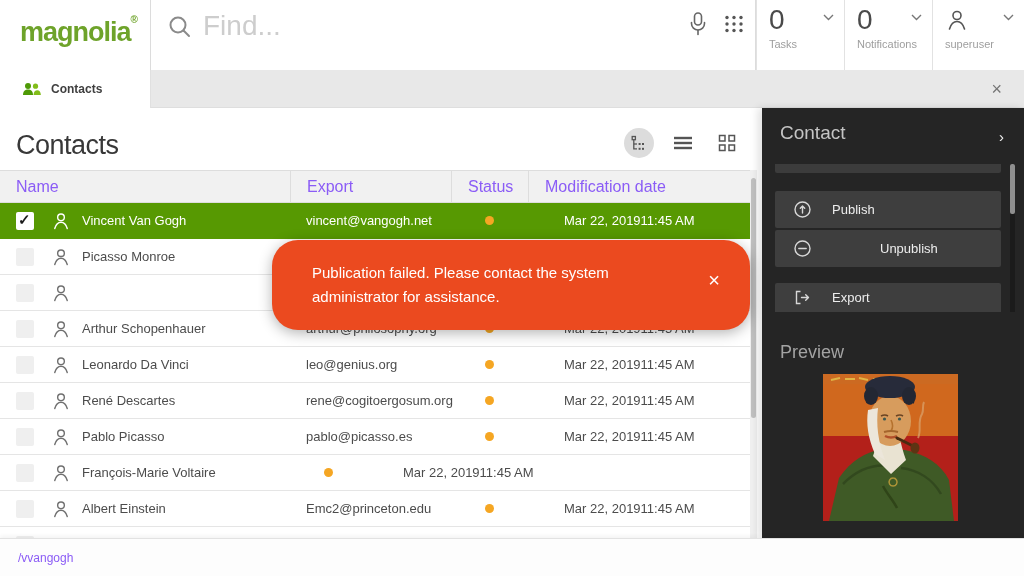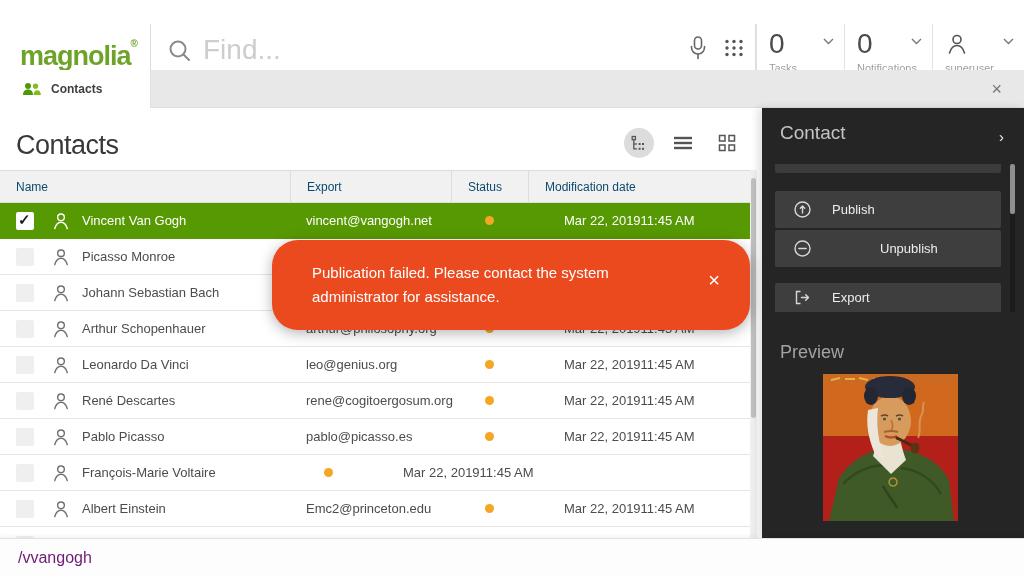--- a/index.html
+++ b/index.html
@@ -1,21 +1,21 @@
 <!DOCTYPE html>
 <html><head>
 <meta charset="utf-8">
 <style>
   * { margin:0; padding:0; box-sizing:border-box; }
   html,body { width:1024px; height:576px; overflow:hidden; }
   body { font-family:"Liberation Sans", sans-serif; background:#fff; }
   .app { position:relative; width:1024px; height:576px; background:#fff; overflow:hidden; }
 
   
-  .header { position:absolute; top:0; left:0; width:1024px; height:73px; background:#fff; display:flex; border-bottom:1px solid #d9d9d9;margin-top:24px; }
+  .header { position:absolute; top:0; left:0; width:1024px; height:73px; background:#fff; display:flex; border-bottom:1px solid #d9d9d9; }
   .logo-box { width:151px; height:100%; border-right:1px solid #dcdcdc; padding:14px 0 0 20px; }
   .logo { font-size:27px; font-weight:bold; color:#6ea32a; letter-spacing:-1px; }
   .logo sup { font-size:10px; font-weight:bold; vertical-align:18px; }
   .search-box { flex:1; position:relative; display:flex; align-items:flex-start; padding:10px 0 0 16px; border-right:1px solid #dcdcdc; }
   .search-icon { margin-top:4px; }
   .search-input { border:none; outline:none; font-family:"Liberation Sans",sans-serif; font-size:28px; font-weight:300; color:#444; width:380px; margin-left:10px; background:transparent; }
   .search-input::placeholder { color:#cdcdcd; }
   .mic-icon { position:absolute; right:46px; top:11px; }
   .apps-grid-icon { position:absolute; right:10px; top:14px; }
   .hbox { position:relative; height:100%; border-left:1px solid #e2e2e2; background:#fff; }
@@ -33,21 +33,21 @@
   .tab-close { position:absolute; right:22px; top:7px; font-size:18px; color:#757575; cursor:pointer; line-height:24px; }
 
   
   .content { position:absolute; top:108px; left:0; width:1024px; height:430px; display:flex; }
   .main { position:relative; width:762px; height:430px; background:#fff; overflow:hidden; }
   .page-title { position:absolute; left:16px; top:22px; font-size:27px; font-weight:400; color:#383838; letter-spacing:-0.5px; }
   .view-toggles { position:absolute; top:20px; right:20px; display:flex; align-items:center; gap:14px; }
   .toggle { width:30px; height:30px; display:flex; align-items:center; justify-content:center; border-radius:50%; }
   .toggle.active { background:#dcdcdc; }
 
-  .thead { position:absolute; top:62px; left:0; width:750px; height:33px; background:#f1f1f1; border-top:1px solid #ddd; border-bottom:1px solid #ddd; display:flex; align-items:center; font-size:12px; color:#0c4a6e; }
+  .thead { position:absolute; top:62px; left:0; width:750px; height:33px; background:#f1f1f1; border-top:1px solid #ddd; border-bottom:1px solid #ddd; display:flex; align-items:center; font-size:16px; color:#8b5cf6; }
   .th { border-left:1px solid #ddd; height:100%; display:flex; align-items:center; padding-left:16px; }
   .th:first-child { border-left:none; }
   .th-name { width:290px; } .th-email { width:161px; } .th-status { width:77px; } .th-date { flex:1; }
 
   .rows { position:absolute; top:95px; left:0; width:750px; }
   .row { height:36px; display:flex; align-items:center; border-bottom:1px solid #e5e5e5; background:#fff; }
   .row.selected { background:#579902; border-bottom:1px solid #579902; }
   .cell-check { width:40px; padding-left:16px; }
   .checkbox { display:block; width:18px; height:18px; background:#efefef; border-radius:2px; position:relative; }
   .row.selected .checkbox { background:#fff; }
@@ -83,21 +83,21 @@
   .abtn.publish { top:83px; }
   .abtn.unpublish { top:122px;gap:48px; }
   .abtn.export { top:175px; height:29px; border-radius:2px 2px 0 0; }
   .panel-scrolltrack { position:absolute; left:248px; top:56px; width:5px; height:148px; background:#1b1b1b; }
   .panel-scrollthumb { position:absolute; left:0; top:56px; width:5px; height:50px; background:#8f8f8f; border-radius:2px; }
   .preview-label { position:absolute; left:18px; top:234px; font-size:18px; font-weight:300; color:#a3a3a3; }
   .preview-img { position:absolute; left:61px; top:266px; width:135px; height:147px; overflow:hidden; }
 
   
   .statusbar { position:absolute; left:0; top:538px; width:1024px; height:38px; background:#fdfdfd; border-top:1px solid #e2e2e2; box-shadow:0 -2px 4px rgba(0,0,0,0.05); z-index:40; display:flex; align-items:center; }
-  .status-path { margin-left:18px; font-size:16px; color:#701a75;text-align:right; }
+  .status-path { margin-left:18px; font-size:12px; color:#8b5cf6;text-align:right; }
 
   svg { display:block; }
 </style>
 </head>
 <body>
 
 <div class="app">
 
   <div class="header">
     <div class="logo-box">
@@ -276,21 +276,20 @@
   <div class="row">
     <div class="cell-check">
       <span class="checkbox"></span>
     </div>
     <div class="cell-personicon">
       <svg width="20" height="20" viewBox="0 0 24 24">
                 <circle cx="12" cy="7.5" r="4" fill="none" stroke="currentColor" stroke-width="1.7"></circle>
                 <path d="M4.5 21 c1.6-5.5 4.6-7.5 7.5-7.5 s5.9 2 7.5 7.5" fill="none" stroke="currentColor" stroke-width="1.7" stroke-linecap="round"></path>
               </svg>
     </div>
-    <div class="cell-name">Johann Sebastian Bach</div>
     <div class="cell-email"></div>
     <div class="cell-status">
               <span class="dot hidden"></span>
             </div>
     <div class="cell-date">
       <span class="date"></span>
       <span class="time"></span>
     </div>
   </div>
 

